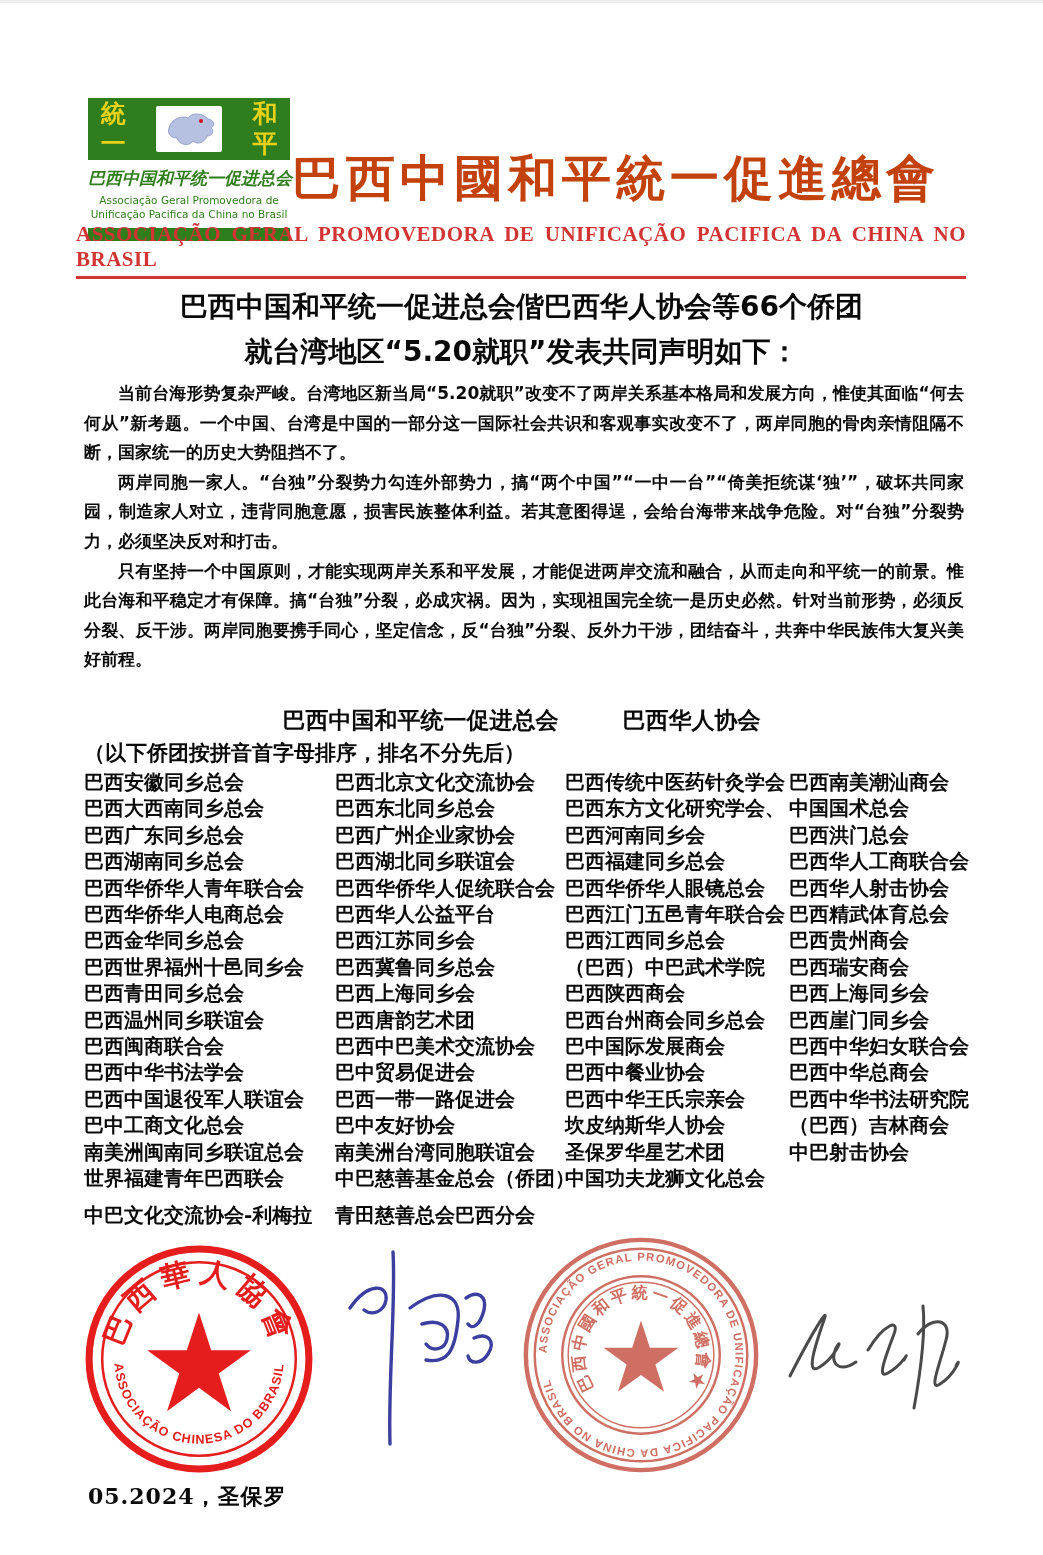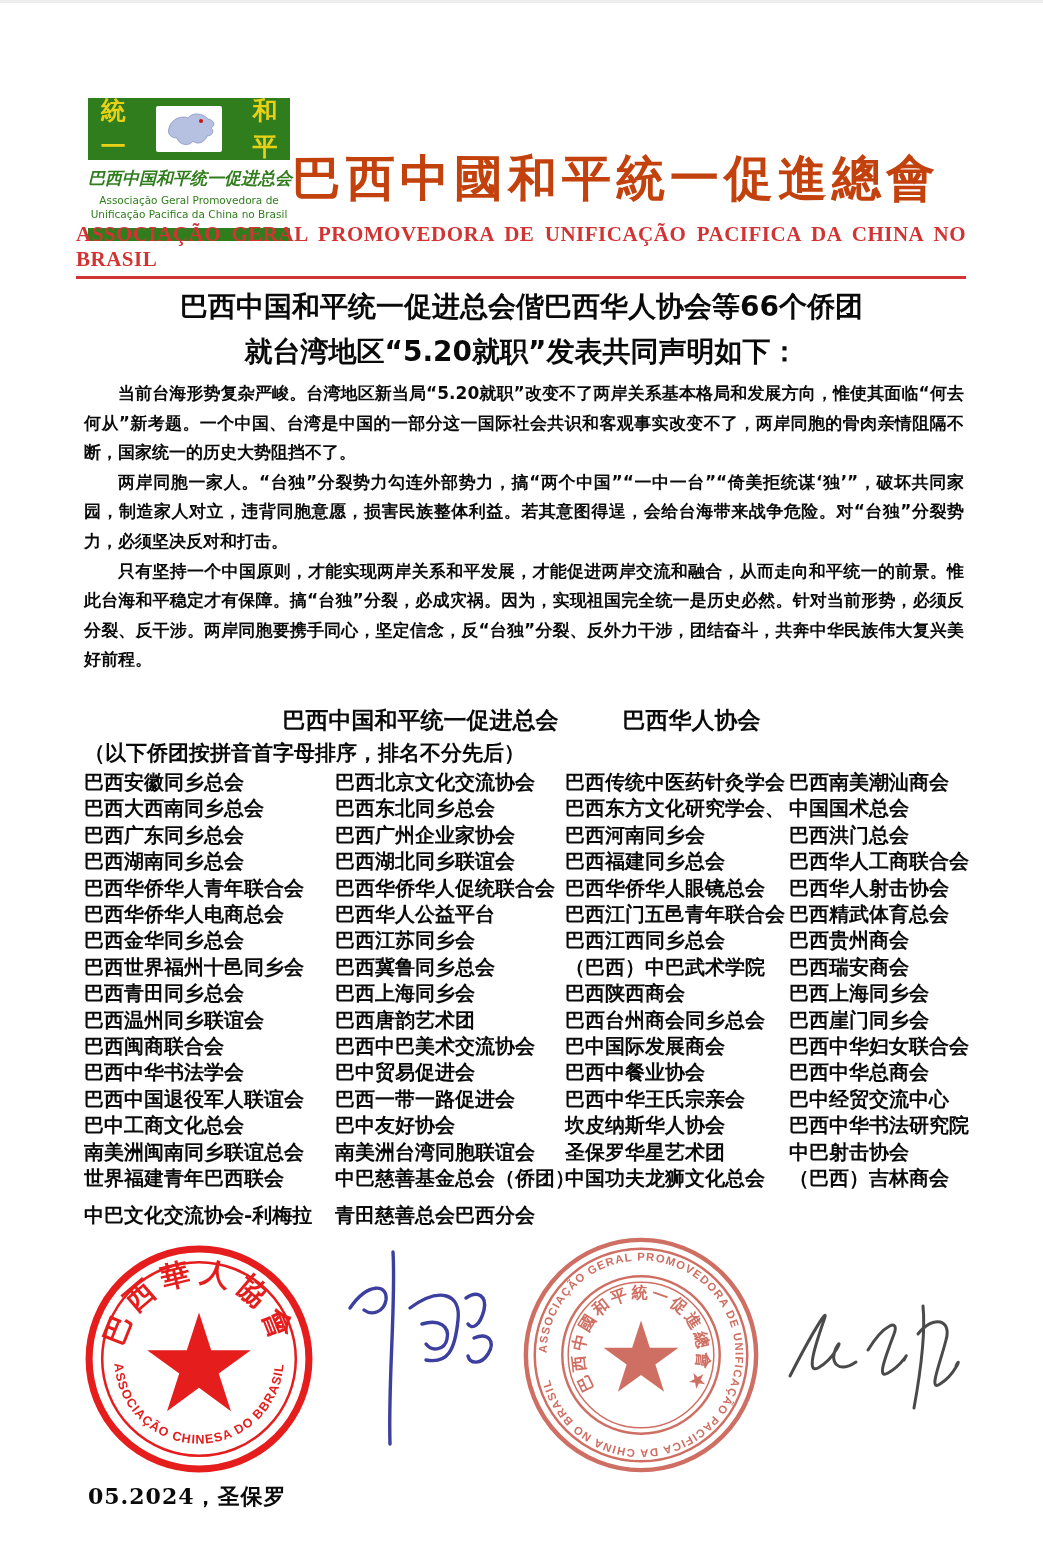--- a/index.html
+++ b/index.html
@@ -5,21 +5,21 @@
   html,body{margin:0;padding:0;}
   body{
     width:1043px;height:1555px;background:#ffffff;position:relative;
     font-family:"DejaVu Sans", sans-serif;color:#0a0a0a;overflow:hidden;
   }
   .top-edge{position:absolute;top:0;left:0;width:100%;height:3px;background:#ededed;}
 
   
   .logo{position:absolute;left:88px;top:98px;width:202px;}
   .logo-banner{background:#2f7d1c;height:62px;display:flex;align-items:center;justify-content:space-between;padding:0 12px;}
-  .stack{width:1.05em;word-break:break-all;font-size:25px;line-height:36px;font-weight:700;color:#e9d116;text-align:center;font-family:"DejaVu Serif",serif;}
+  .stack{width:1.05em;word-break:break-all;font-size:25px;line-height:30px;font-weight:700;color:#e9d116;text-align:center;font-family:"DejaVu Serif",serif;}
   .map-box{width:66px;height:46px;background:#ffffff;border-radius:2px;display:flex;align-items:center;justify-content:center;}
   .logo-org-cn{color:#2f7d1c;font-weight:700;font-style:italic;font-size:17px;text-align:center;margin-top:7px;white-space:nowrap;}
   .logo-org-pt{color:#2f7d1c;font-size:10.5px;line-height:13.5px;text-align:center;margin-top:4px;}
   .logo-bar{height:13px;background:#2f7d1c;margin-top:7px;}
 
   
   .main-title{position:absolute;left:258px;top:146px;width:716px;text-align:center;
     color:#c2410c;font-size:49px;font-weight:700;letter-spacing:5px;white-space:nowrap;
     font-family:"DejaVu Serif",serif;}
   .subtitle{position:absolute;left:76px;top:222px;width:890px;color:#d23434;
@@ -162,24 +162,23 @@
       <div class="list-item">巴西洪门总会</div>
       <div class="list-item">巴西华人工商联合会</div>
       <div class="list-item">巴西华人射击协会</div>
       <div class="list-item">巴西精武体育总会</div>
       <div class="list-item">巴西贵州商会</div>
       <div class="list-item">巴西瑞安商会</div>
       <div class="list-item">巴西上海同乡会</div>
       <div class="list-item">巴西崖门同乡会</div>
       <div class="list-item">巴西中华妇女联合会</div>
       <div class="list-item">巴西中华总商会</div>
-      <div class="list-item">巴中经贸交流中心</div>
       <div class="list-item">巴西中华书法研究院</div>
+      <div class="list-item">（巴西）吉林商会</div>
       <div class="list-item">中巴射击协会</div>
-      <div class="list-item">（巴西）吉林商会</div>
     </div>
 </div>
 
 <svg class="seal1" width="242" height="242" viewBox="0 0 240 240">
   <circle cx="120" cy="120" r="109" fill="none" stroke="#e51d1d" stroke-width="7"></circle>
   <circle cx="120" cy="120" r="96" fill="none" stroke="#e51d1d" stroke-width="2.5"></circle>
   <polygon fill="#e51d1d" points="120,74 132.1,111.3 171.4,111.3 139.6,134.4 151.7,171.7 120,148.6 88.3,171.7 100.4,134.4 68.6,111.3 107.9,111.3"></polygon>
   <defs>
     <path id="s1top" d="M 44,120 A 76,76 0 1 1 196,120"></path>
     <path id="s1bot" d="M 36,120 A 84,84 0 0 0 204,120"></path>

